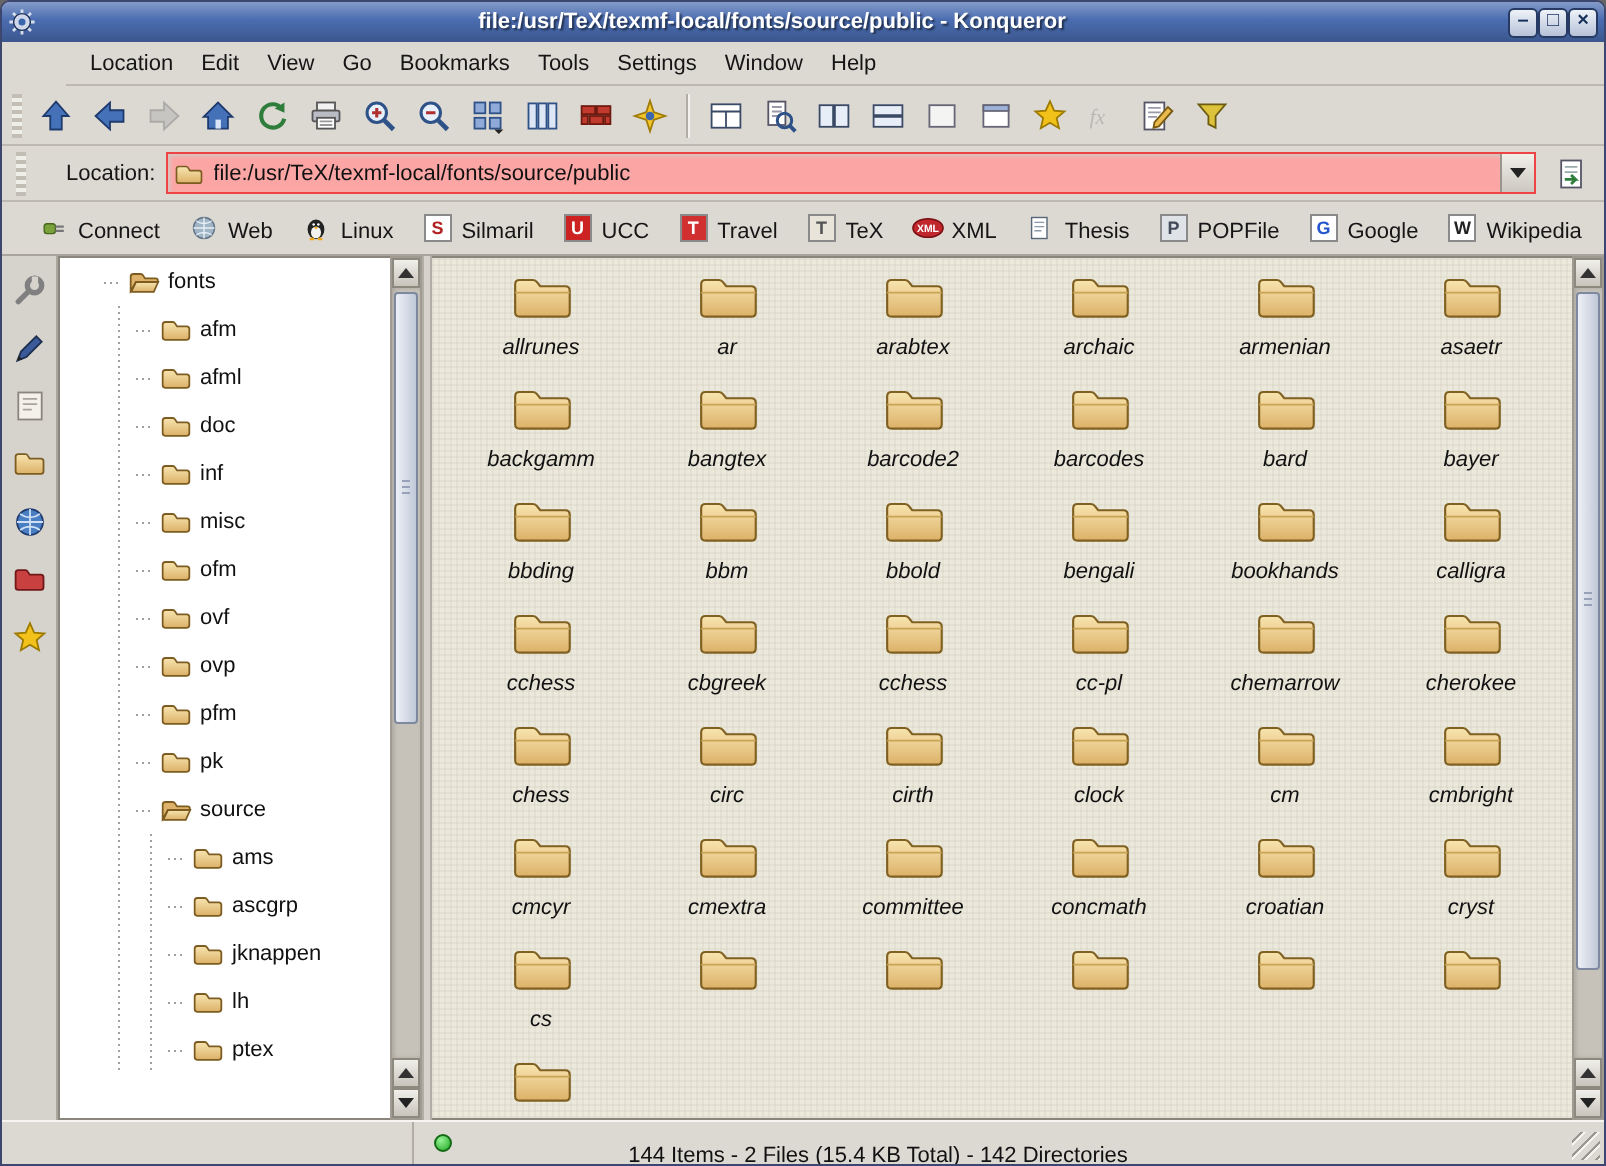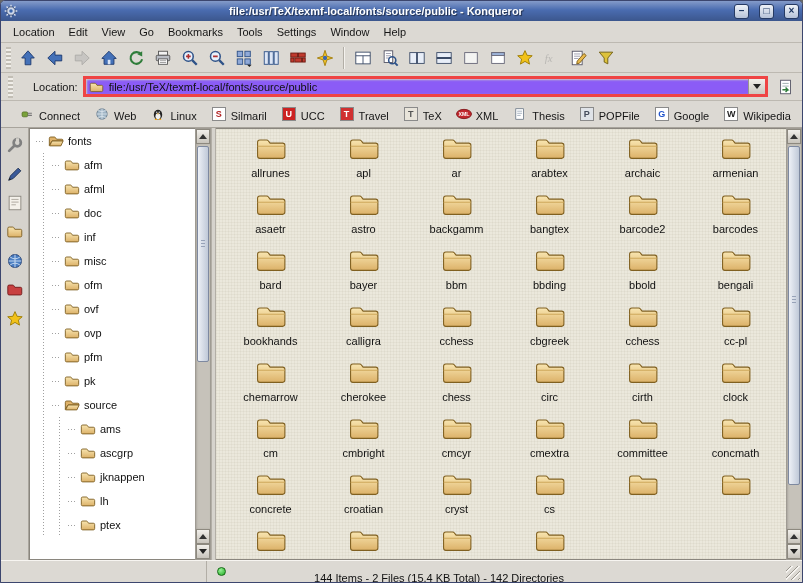--- a/index.html
+++ b/index.html
@@ -3,51 +3,51 @@
 <meta charset="utf-8">
 <style>
   * { box-sizing: border-box; margin: 0; padding: 0; }
   html,body { width:803px; height:583px; overflow:hidden; }
   body { font-family:"Liberation Sans", sans-serif; background:#666; }
 
   .window { width:803px; height:583px; border:1px solid #3c466e; background:#dcd9d3;
             display:flex; flex-direction:column; overflow:hidden; border-radius:5px 5px 0 0; }
 
   
-  .titlebar { height:20px; flex:0 0 20px; display:flex; align-items:center; gap:10px; padding:0 3px;
+  .titlebar { height:20px; flex:0 0 20px; display:flex; align-items:center; gap:0; padding:0 3px;
               background-color:var(--c-titlebar,#4a6cb0);
               background-image:linear-gradient(rgba(255,255,255,.32), rgba(255,255,255,0) 45%, rgba(0,0,0,.20)); }
   .title-text { flex:1; text-align:center; color:#fff; font-size:11px; font-weight:bold;
                 text-shadow:1px 1px 1px rgba(0,0,0,.55); white-space:nowrap; overflow:hidden; }
   .tb-btn { width:15px; height:15px; flex:0 0 15px; border:1px solid #263a63; border-radius:3px;
             background:linear-gradient(#eef2f8,#b6c2d8); color:#16305c; font-size:10px; line-height:12px;
             font-weight:bold; text-align:center; padding:0; cursor:default; }
   .app-icon { display:flex; }
 
   
   .menubar { height:22px; flex:0 0 22px; display:flex; align-items:center; padding:0 5px;
-             border-bottom:1px solid #bdb9b1; }
+             border-bottom:1px solid #bdb9b1;margin-left:32px; }
   .menu-item { font-size:11px; color:#151515; padding:3px 7px; }
 
   
   .toolbar { height:30px; flex:0 0 30px; display:flex; align-items:center; gap:1px; padding:0 2px;
              border-bottom:1px solid #bdb9b1; }
   .handle { width:5px; height:22px; margin:0 3px;
             background:repeating-linear-gradient(to bottom,#c2beb5 0 2px,#f0eee9 2px 4px); }
   .tbtn { width:26px; height:26px; display:flex; align-items:center; justify-content:center;
           background:transparent; border:1px solid transparent; border-radius:2px; padding:0; }
   .tbtn.disabled { opacity:.45; filter:grayscale(1); }
   .sep { width:2px; height:22px; margin:0 4px; border-left:1px solid #b2aea6; border-right:1px solid #f4f2ee; }
 
   
   .locationbar { height:28px; flex:0 0 28px; display:flex; align-items:center; gap:5px; padding:0 4px;
                  border-bottom:1px solid #bdb9b1; }
   .loc-label { font-size:11px; color:#151515; white-space:nowrap;padding-left:12px; }
-  .combo { flex:1; height:21px; display:flex; align-items:center; background:#8b5cf6;
-           border:3px solid #ef4444; box-shadow:inset 1px 1px 2px #cfccc5; }
+  .combo { flex:1; height:21px; display:flex; align-items:center; background:#fca5a5;
+           border:1px solid #ef4444; box-shadow:inset 1px 1px 2px #cfccc5; }
   .combo-folder { display:flex; margin:0 3px; }
   .loc-input { flex:1; height:100%; border:0; outline:0; background:transparent;
                font-family:"Liberation Sans",sans-serif; font-size:11px; padding:0 2px; color:#111; }
   .combo-arrow { width:17px; height:100%; border-left:1px solid #9a968e;
                  background:linear-gradient(#f1efea,#ccc8c0); display:flex; align-items:center; justify-content:center; }
   .tri-down { width:0; height:0; border-left:4px solid transparent; border-right:4px solid transparent; border-top:5px solid #222; }
   .tri-up   { width:0; height:0; border-left:4px solid transparent; border-right:4px solid transparent; border-bottom:5px solid #333; }
   .go-btn { width:25px; height:25px; display:flex; align-items:center; justify-content:center;
             background:transparent; border:1px solid transparent; padding:0; }
 
@@ -63,21 +63,21 @@
   
   .content { flex:1; display:flex; min-height:0; }
 
   .side-strip { width:28px; flex:0 0 28px; background:#d6d3cd; border-right:1px solid #aaa69e;
                 display:flex; flex-direction:column; align-items:center; gap:5px; padding-top:5px; }
   .side-btn { width:24px; height:24px; display:flex; align-items:center; justify-content:center;
               background:transparent; border:1px solid transparent; padding:0; }
 
   .tree-panel { width:166px; flex:0 0 166px; background:#fff; border:1px solid #8a867e; border-right:none;
                 overflow:hidden; font-size:11px; }
-  .tree-row { height:24px; display:flex; align-items:center; padding-left:6px; white-space:nowrap; }
+  .tree-row { height:24px; display:flex; align-items:center; padding-left:22px; white-space:nowrap; }
   .tree-row.sel { background:var(--c-selection,#f3e29b); }
   .guide { width:16px; height:24px; flex:0 0 16px;
            background-image:repeating-linear-gradient(to bottom,#a0a0a0 0 1px,transparent 1px 3px);
            background-size:1px 24px; background-repeat:no-repeat; background-position:7px 0; }
   .conn { width:9px; height:1px; flex:0 0 9px; margin-right:3px;
           background-image:repeating-linear-gradient(to right,#a0a0a0 0 1px,transparent 1px 3px); }
   .tree-icon { display:flex; margin-right:4px; }
   .tree-label { color:#111; }
 
   .vscroll { width:16px; flex:0 0 16px; background:#d5d2cb; border:1px solid #9f9b93; display:flex; flex-direction:column; }
@@ -89,21 +89,21 @@
   .sb-thumb::after { content:""; position:absolute; left:3px; right:3px; top:45%;
                      border-top:1px solid #97a2b8; box-shadow:0 3px 0 #97a2b8, 0 -3px 0 #97a2b8; }
 
   .splitter { width:5px; flex:0 0 5px; background:#d6d3cd; border-left:1px solid #b2aea6; border-right:1px solid #b2aea6; }
 
   .main-view { flex:1; min-width:0; overflow:hidden; padding:6px 0 0 8px;
                background-color:var(--c-view_background,#ebe8dc);
                background-image:repeating-linear-gradient(0deg, rgba(120,110,80,.06) 0 1px, transparent 1px 3px),
                                 repeating-linear-gradient(90deg, rgba(120,110,80,.06) 0 1px, transparent 1px 3px);
                border-top:1px solid #8a867e; border-bottom:1px solid #8a867e;
-               display:grid; grid-template-columns:repeat(6,93px); grid-auto-rows:56px; align-content:start; }
+               display:grid; grid-template-columns:repeat(6,93px); grid-auto-rows:56px; align-content:start;font-style:italic; }
   .fcell { display:flex; flex-direction:column; align-items:center; }
   .flabel { font-size:11px; color:#111; margin-top:1px; white-space:nowrap; }
 
   
   .statusbar { height:22px; flex:0 0 22px; display:flex; align-items:center; background:#dcd9d3;
                border-top:1px solid #f7f5f1; font-size:11px; color:#111; }
   .sb-left { width:206px; flex:0 0 206px; height:100%; border-right:1px solid #b2aea6; }
   .led { width:9px; height:9px; border-radius:50%; margin:0 6px 0 10px; flex:0 0 9px;
          background:radial-gradient(circle at 35% 30%, #96f296, var(--c-status_led,#22aa22));
          border:1px solid #156a15; }
@@ -669,27 +669,20 @@
               <path d="M4 8 Q4 5.5 6.5 5.5 h7.5 q1.4 0 2.2 1.2 L18 9 h14 q2.5 0 2.5 2.5 V23.5 Q34.5 26 32 26 H6.5 Q4 26 4 23.5 Z" fill="url(#foldg)" stroke="#806020" stroke-width="1.2"></path>
               <path d="M4 12.5 H34.5" stroke="#c9a254" fill="none"></path>
             </svg></span>
           <div class="flabel">allrunes</div>
         </div>
         <div class="fcell">
           <span class="ficon"><svg width="34" height="27" viewBox="0 0 38 30">
               <path d="M4 8 Q4 5.5 6.5 5.5 h7.5 q1.4 0 2.2 1.2 L18 9 h14 q2.5 0 2.5 2.5 V23.5 Q34.5 26 32 26 H6.5 Q4 26 4 23.5 Z" fill="url(#foldg)" stroke="#806020" stroke-width="1.2"></path>
               <path d="M4 12.5 H34.5" stroke="#c9a254" fill="none"></path>
             </svg></span>
-          <div class="flabel">apl</div>
-        </div>
-        <div class="fcell">
-          <span class="ficon"><svg width="34" height="27" viewBox="0 0 38 30">
-              <path d="M4 8 Q4 5.5 6.5 5.5 h7.5 q1.4 0 2.2 1.2 L18 9 h14 q2.5 0 2.5 2.5 V23.5 Q34.5 26 32 26 H6.5 Q4 26 4 23.5 Z" fill="url(#foldg)" stroke="#806020" stroke-width="1.2"></path>
-              <path d="M4 12.5 H34.5" stroke="#c9a254" fill="none"></path>
-            </svg></span>
           <div class="flabel">ar</div>
         </div>
         <div class="fcell">
           <span class="ficon"><svg width="34" height="27" viewBox="0 0 38 30">
               <path d="M4 8 Q4 5.5 6.5 5.5 h7.5 q1.4 0 2.2 1.2 L18 9 h14 q2.5 0 2.5 2.5 V23.5 Q34.5 26 32 26 H6.5 Q4 26 4 23.5 Z" fill="url(#foldg)" stroke="#806020" stroke-width="1.2"></path>
               <path d="M4 12.5 H34.5" stroke="#c9a254" fill="none"></path>
             </svg></span>
           <div class="flabel">arabtex</div>
         </div>
         <div class="fcell">
@@ -711,27 +704,20 @@
               <path d="M4 8 Q4 5.5 6.5 5.5 h7.5 q1.4 0 2.2 1.2 L18 9 h14 q2.5 0 2.5 2.5 V23.5 Q34.5 26 32 26 H6.5 Q4 26 4 23.5 Z" fill="url(#foldg)" stroke="#806020" stroke-width="1.2"></path>
               <path d="M4 12.5 H34.5" stroke="#c9a254" fill="none"></path>
             </svg></span>
           <div class="flabel">asaetr</div>
         </div>
         <div class="fcell">
           <span class="ficon"><svg width="34" height="27" viewBox="0 0 38 30">
               <path d="M4 8 Q4 5.5 6.5 5.5 h7.5 q1.4 0 2.2 1.2 L18 9 h14 q2.5 0 2.5 2.5 V23.5 Q34.5 26 32 26 H6.5 Q4 26 4 23.5 Z" fill="url(#foldg)" stroke="#806020" stroke-width="1.2"></path>
               <path d="M4 12.5 H34.5" stroke="#c9a254" fill="none"></path>
             </svg></span>
-          <div class="flabel">astro</div>
-        </div>
-        <div class="fcell">
-          <span class="ficon"><svg width="34" height="27" viewBox="0 0 38 30">
-              <path d="M4 8 Q4 5.5 6.5 5.5 h7.5 q1.4 0 2.2 1.2 L18 9 h14 q2.5 0 2.5 2.5 V23.5 Q34.5 26 32 26 H6.5 Q4 26 4 23.5 Z" fill="url(#foldg)" stroke="#806020" stroke-width="1.2"></path>
-              <path d="M4 12.5 H34.5" stroke="#c9a254" fill="none"></path>
-            </svg></span>
           <div class="flabel">backgamm</div>
         </div>
         <div class="fcell">
           <span class="ficon"><svg width="34" height="27" viewBox="0 0 38 30">
               <path d="M4 8 Q4 5.5 6.5 5.5 h7.5 q1.4 0 2.2 1.2 L18 9 h14 q2.5 0 2.5 2.5 V23.5 Q34.5 26 32 26 H6.5 Q4 26 4 23.5 Z" fill="url(#foldg)" stroke="#806020" stroke-width="1.2"></path>
               <path d="M4 12.5 H34.5" stroke="#c9a254" fill="none"></path>
             </svg></span>
           <div class="flabel">bangtex</div>
         </div>
         <div class="fcell">
@@ -760,34 +746,34 @@
               <path d="M4 8 Q4 5.5 6.5 5.5 h7.5 q1.4 0 2.2 1.2 L18 9 h14 q2.5 0 2.5 2.5 V23.5 Q34.5 26 32 26 H6.5 Q4 26 4 23.5 Z" fill="url(#foldg)" stroke="#806020" stroke-width="1.2"></path>
               <path d="M4 12.5 H34.5" stroke="#c9a254" fill="none"></path>
             </svg></span>
           <div class="flabel">bayer</div>
         </div>
         <div class="fcell">
           <span class="ficon"><svg width="34" height="27" viewBox="0 0 38 30">
               <path d="M4 8 Q4 5.5 6.5 5.5 h7.5 q1.4 0 2.2 1.2 L18 9 h14 q2.5 0 2.5 2.5 V23.5 Q34.5 26 32 26 H6.5 Q4 26 4 23.5 Z" fill="url(#foldg)" stroke="#806020" stroke-width="1.2"></path>
               <path d="M4 12.5 H34.5" stroke="#c9a254" fill="none"></path>
             </svg></span>
+          <div class="flabel">bbding</div>
+        </div>
+        <div class="fcell">
+          <span class="ficon"><svg width="34" height="27" viewBox="0 0 38 30">
+              <path d="M4 8 Q4 5.5 6.5 5.5 h7.5 q1.4 0 2.2 1.2 L18 9 h14 q2.5 0 2.5 2.5 V23.5 Q34.5 26 32 26 H6.5 Q4 26 4 23.5 Z" fill="url(#foldg)" stroke="#806020" stroke-width="1.2"></path>
+              <path d="M4 12.5 H34.5" stroke="#c9a254" fill="none"></path>
+            </svg></span>
           <div class="flabel">bbm</div>
         </div>
         <div class="fcell">
           <span class="ficon"><svg width="34" height="27" viewBox="0 0 38 30">
               <path d="M4 8 Q4 5.5 6.5 5.5 h7.5 q1.4 0 2.2 1.2 L18 9 h14 q2.5 0 2.5 2.5 V23.5 Q34.5 26 32 26 H6.5 Q4 26 4 23.5 Z" fill="url(#foldg)" stroke="#806020" stroke-width="1.2"></path>
               <path d="M4 12.5 H34.5" stroke="#c9a254" fill="none"></path>
             </svg></span>
-          <div class="flabel">bbding</div>
-        </div>
-        <div class="fcell">
-          <span class="ficon"><svg width="34" height="27" viewBox="0 0 38 30">
-              <path d="M4 8 Q4 5.5 6.5 5.5 h7.5 q1.4 0 2.2 1.2 L18 9 h14 q2.5 0 2.5 2.5 V23.5 Q34.5 26 32 26 H6.5 Q4 26 4 23.5 Z" fill="url(#foldg)" stroke="#806020" stroke-width="1.2"></path>
-              <path d="M4 12.5 H34.5" stroke="#c9a254" fill="none"></path>
-            </svg></span>
           <div class="flabel">bbold</div>
         </div>
         <div class="fcell">
           <span class="ficon"><svg width="34" height="27" viewBox="0 0 38 30">
               <path d="M4 8 Q4 5.5 6.5 5.5 h7.5 q1.4 0 2.2 1.2 L18 9 h14 q2.5 0 2.5 2.5 V23.5 Q34.5 26 32 26 H6.5 Q4 26 4 23.5 Z" fill="url(#foldg)" stroke="#806020" stroke-width="1.2"></path>
               <path d="M4 12.5 H34.5" stroke="#c9a254" fill="none"></path>
             </svg></span>
           <div class="flabel">bengali</div>
         </div>
         <div class="fcell">
@@ -908,27 +894,20 @@
               <path d="M4 12.5 H34.5" stroke="#c9a254" fill="none"></path>
             </svg></span>
           <div class="flabel">committee</div>
         </div>
         <div class="fcell">
           <span class="ficon"><svg width="34" height="27" viewBox="0 0 38 30">
               <path d="M4 8 Q4 5.5 6.5 5.5 h7.5 q1.4 0 2.2 1.2 L18 9 h14 q2.5 0 2.5 2.5 V23.5 Q34.5 26 32 26 H6.5 Q4 26 4 23.5 Z" fill="url(#foldg)" stroke="#806020" stroke-width="1.2"></path>
               <path d="M4 12.5 H34.5" stroke="#c9a254" fill="none"></path>
             </svg></span>
           <div class="flabel">concmath</div>
-        </div>
-        <div class="fcell">
-          <span class="ficon"><svg width="34" height="27" viewBox="0 0 38 30">
-              <path d="M4 8 Q4 5.5 6.5 5.5 h7.5 q1.4 0 2.2 1.2 L18 9 h14 q2.5 0 2.5 2.5 V23.5 Q34.5 26 32 26 H6.5 Q4 26 4 23.5 Z" fill="url(#foldg)" stroke="#806020" stroke-width="1.2"></path>
-              <path d="M4 12.5 H34.5" stroke="#c9a254" fill="none"></path>
-            </svg></span>
-          <div class="flabel">concrete</div>
         </div>
         <div class="fcell">
           <span class="ficon"><svg width="34" height="27" viewBox="0 0 38 30">
               <path d="M4 8 Q4 5.5 6.5 5.5 h7.5 q1.4 0 2.2 1.2 L18 9 h14 q2.5 0 2.5 2.5 V23.5 Q34.5 26 32 26 H6.5 Q4 26 4 23.5 Z" fill="url(#foldg)" stroke="#806020" stroke-width="1.2"></path>
               <path d="M4 12.5 H34.5" stroke="#c9a254" fill="none"></path>
             </svg></span>
           <div class="flabel">croatian</div>
         </div>
         <div class="fcell">
           <span class="ficon"><svg width="34" height="27" viewBox="0 0 38 30">

